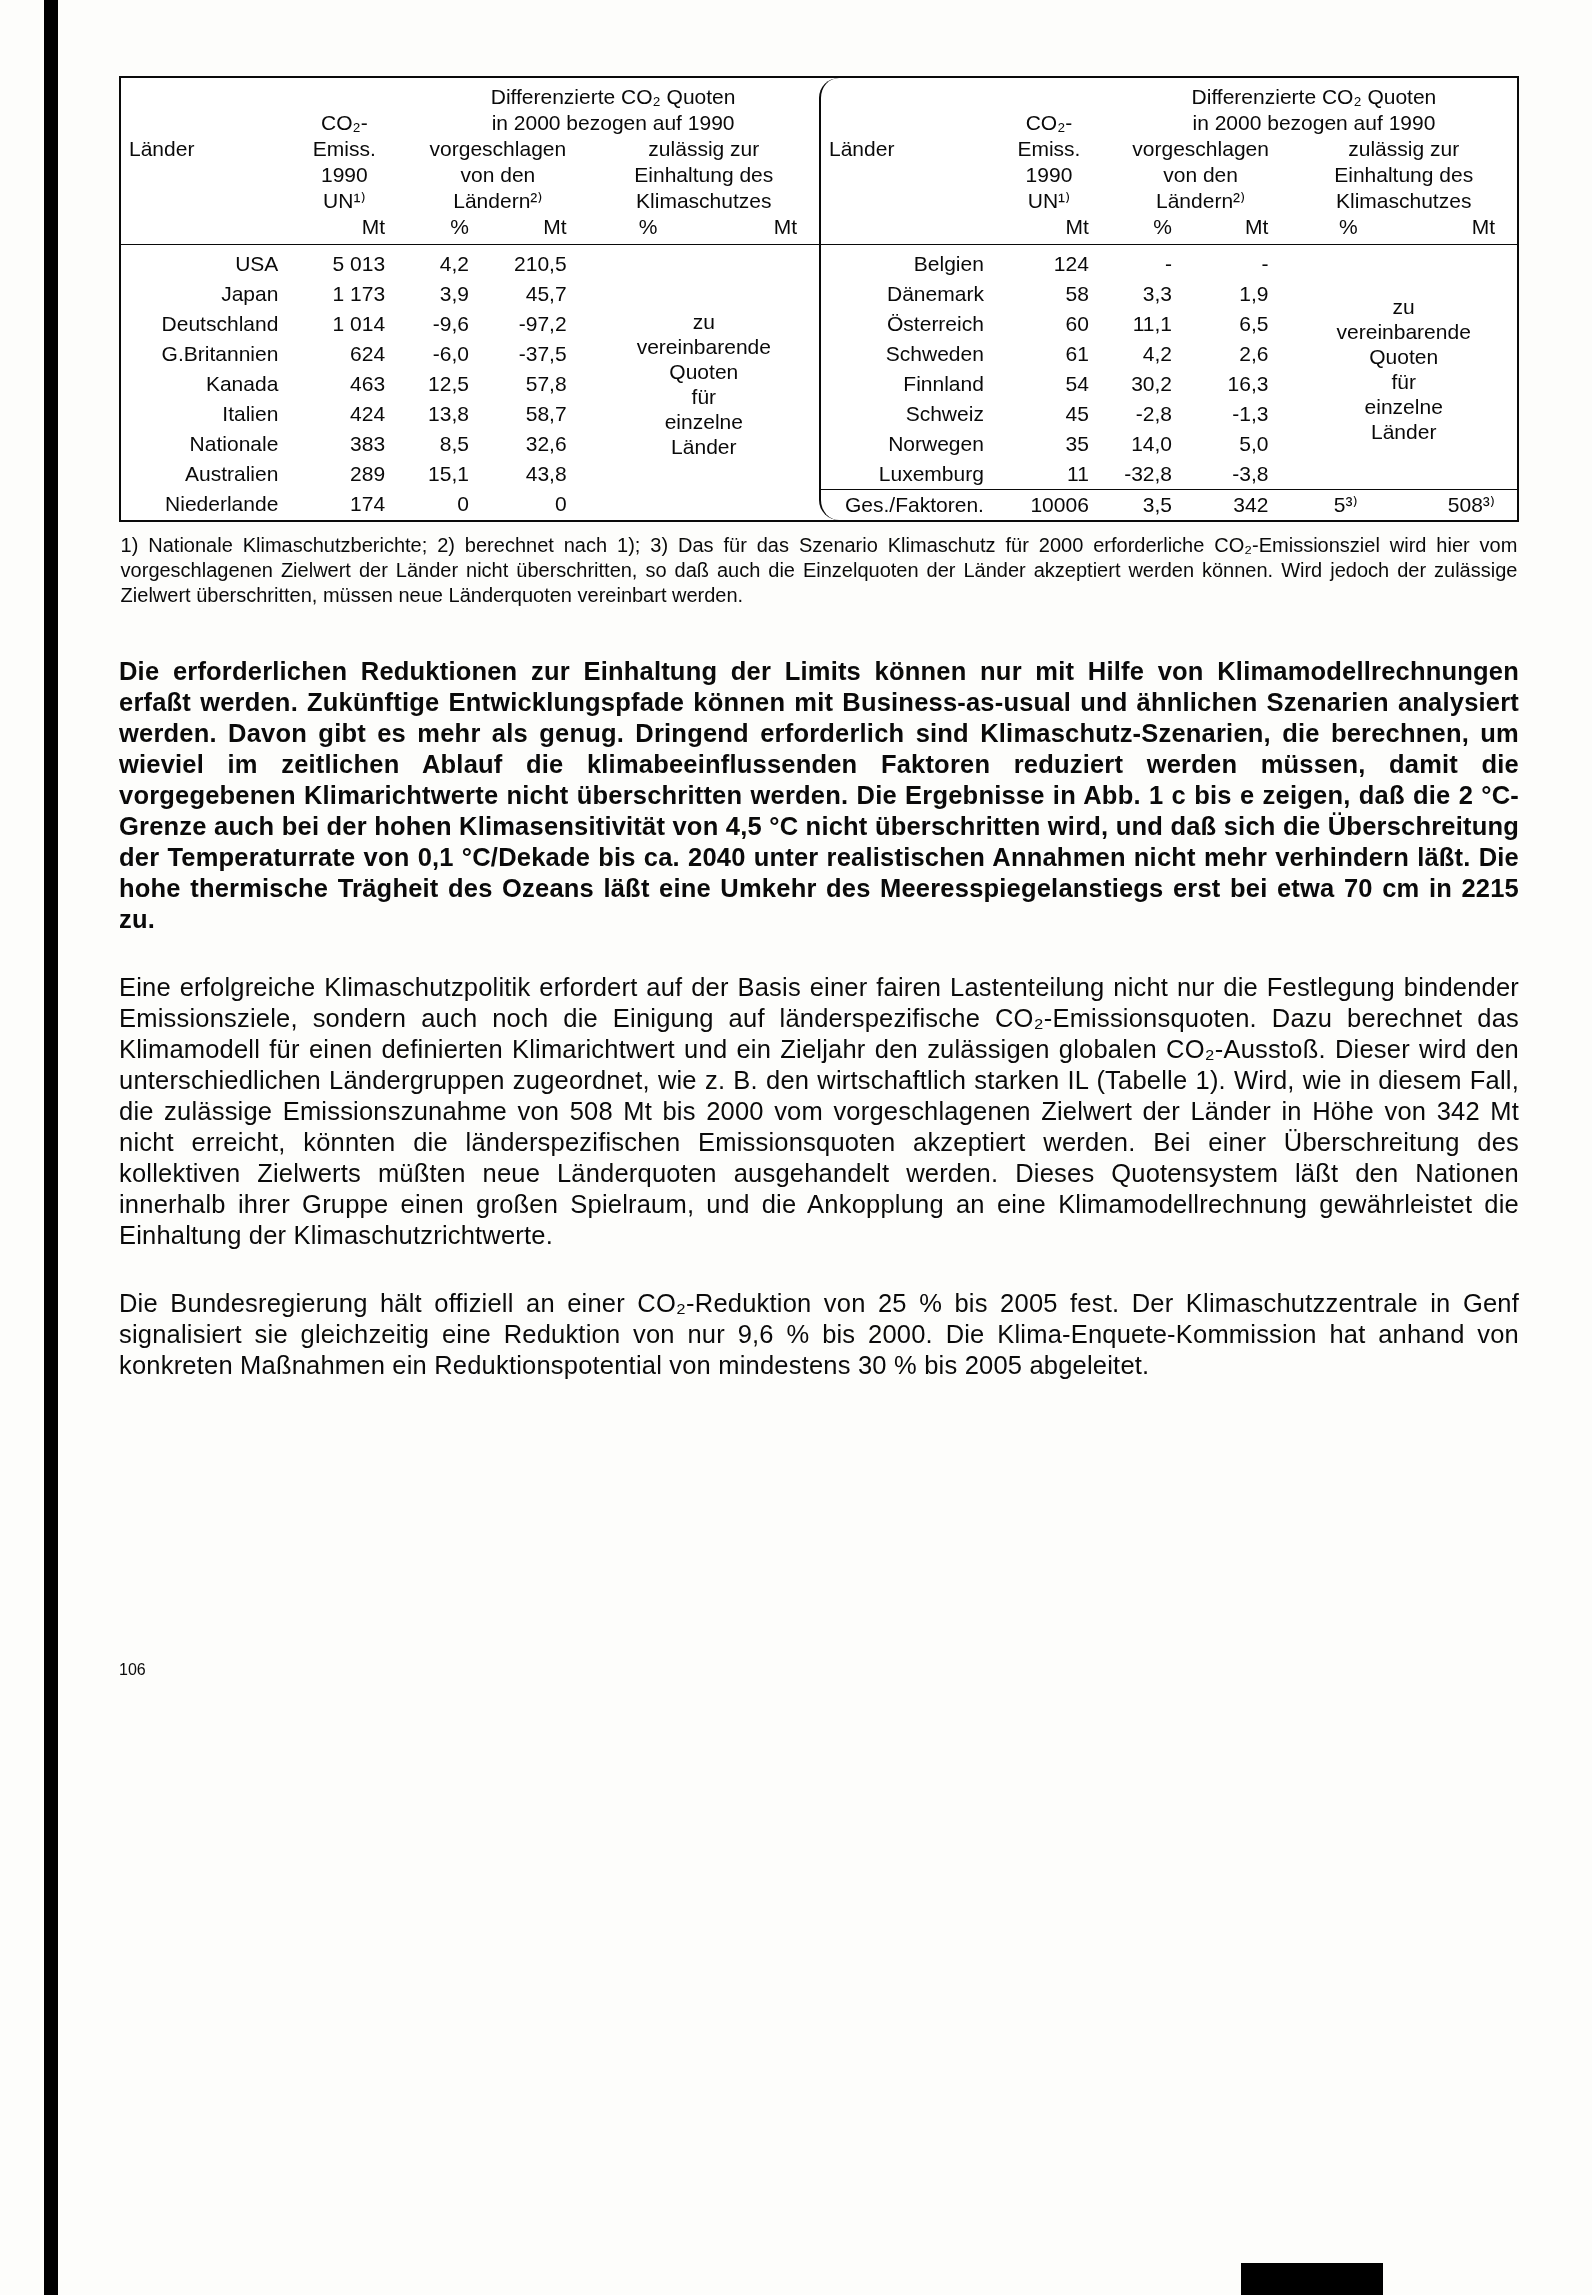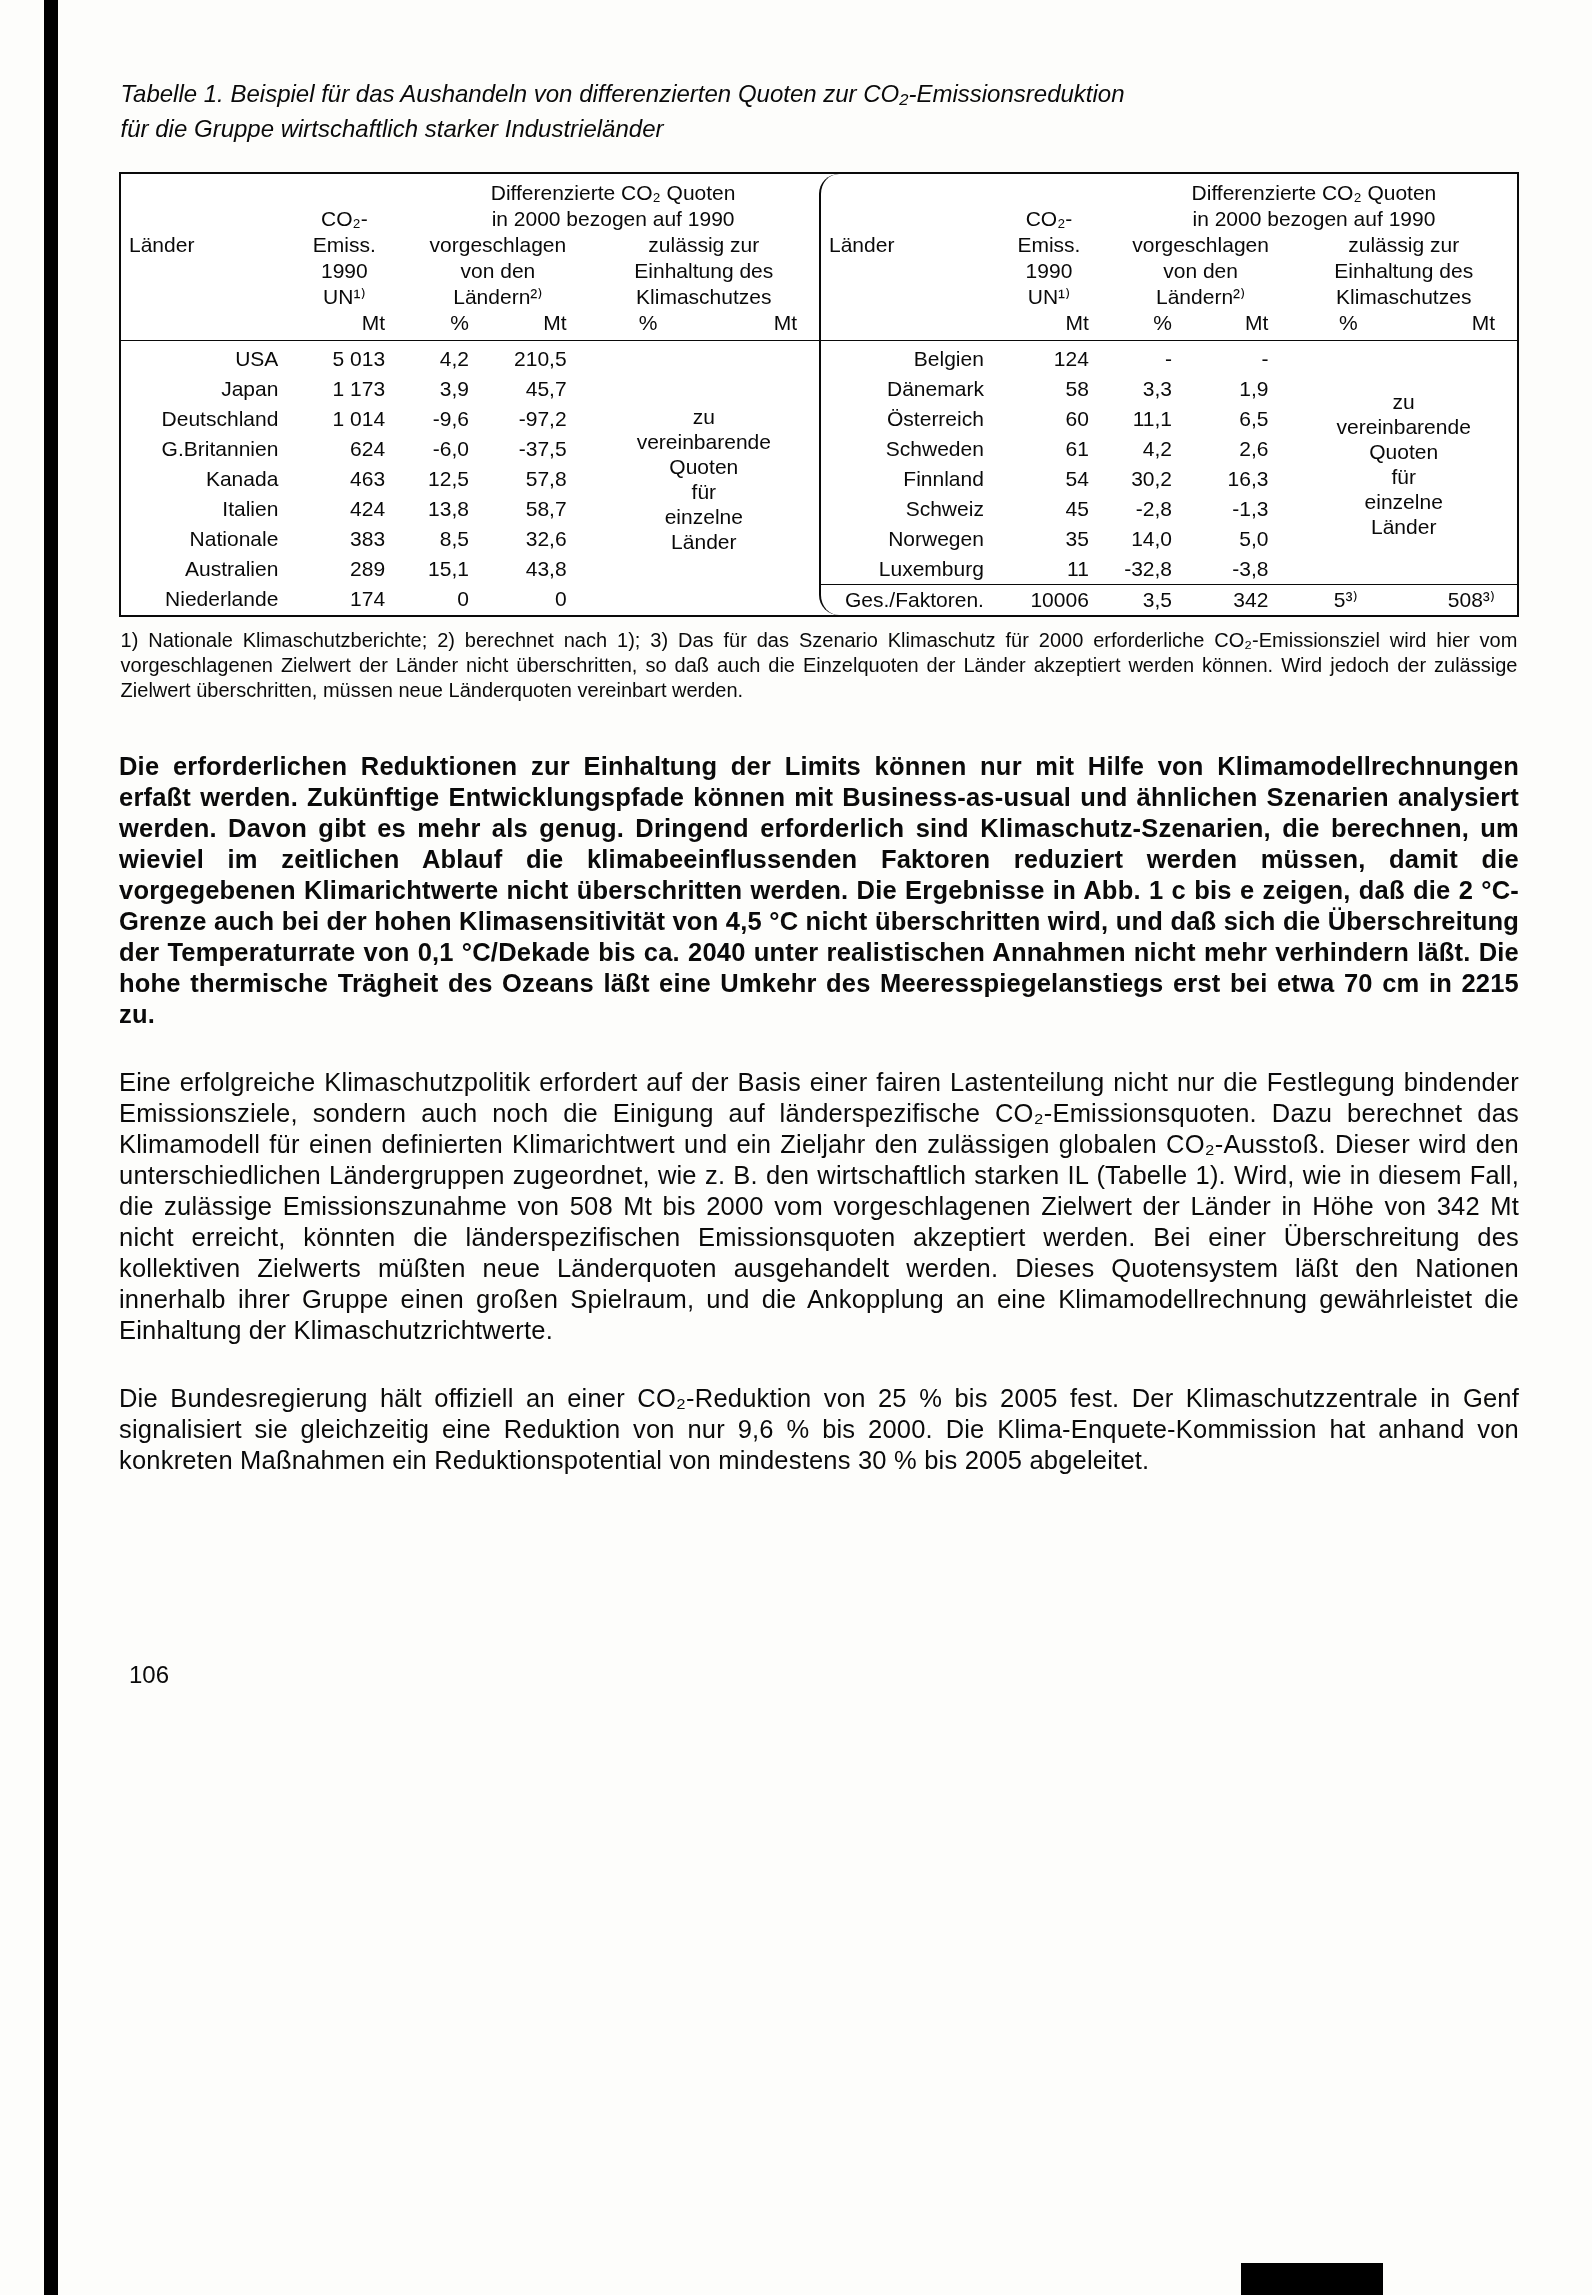--- a/index.html
+++ b/index.html
@@ -45,29 +45,27 @@
     font-size: 20px; line-height: 25px; text-align: justify;
     margin: 11px 1.6px 0 1.6px;
   }
 
   .body-par {
     font-size: 25.5px; line-height: 31px; text-align: justify;
     margin: 0 0 37px 0; letter-spacing: 0.2px;
   }
   .body-par.first { margin-top: 48px; font-weight: bold; }
 
-  .page-number { position: absolute; left: 129px; top: 1661px; font-size: 24px; }
+  .page-number { position: absolute; left: 119px; top: 1661px; font-size: 16px; }
 </style>
 </head>
 <body>
 
 <div class="content">
 
-  <p class="caption">Tabelle 1. Beispiel für das Aushandeln von differenzierten Quoten zur CO₂-Emissionsreduktion
-für die Gruppe wirtschaftlich starker Industrieländer</p>
 
   <div class="table-wrap">
 
     <div class="half half-left">
       <table class="tbl">
         <colgroup>
           <col style="width:23%">
             <col style="width:18%">
             <col style="width:12%">
           <col style="width:14%">

